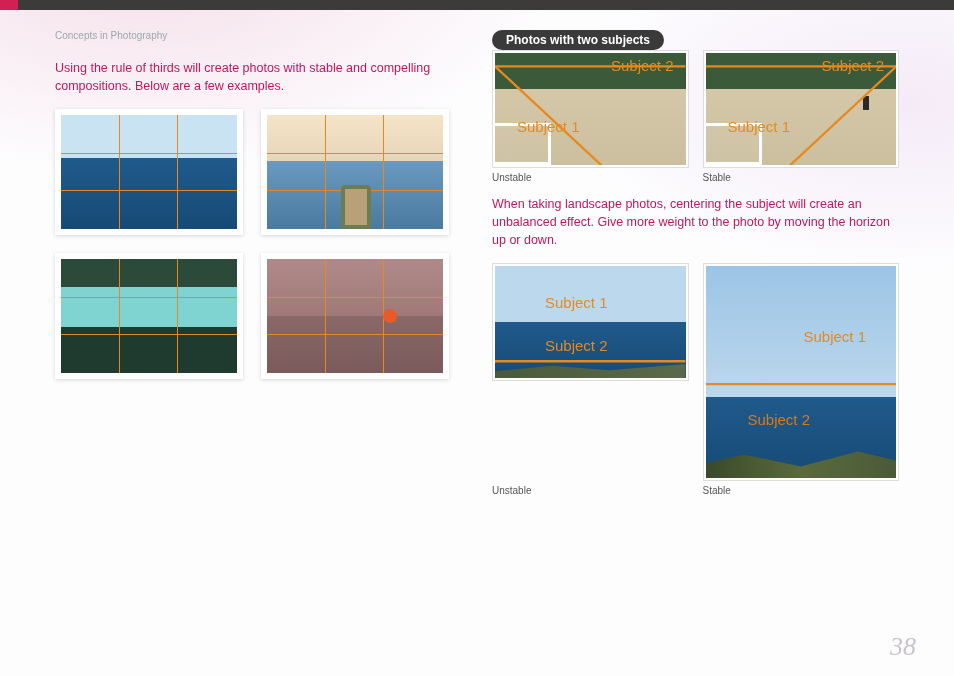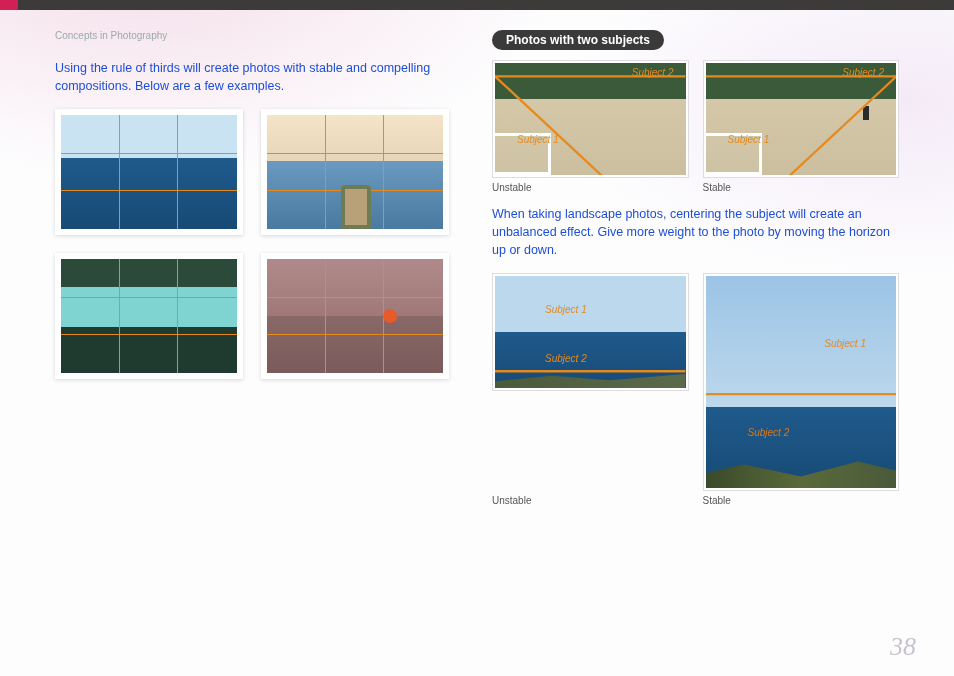--- a/index.html
+++ b/index.html
@@ -11,21 +11,21 @@
                 radial-gradient(ellipse 500px 250px at 95% 15%, rgba(180,100,200,.12), transparent 70%),
                 #fdfdfe;
     position: relative;
     overflow: hidden;
   }
   .topbar { height: 10px; background: #3d3a3a; display: flex; }
   .topbar .accent { width: 18px; background: #d12054; }
   .page-content { padding: 20px 55px 0 55px; display: flex; gap: 30px; }
   .col { flex: 1; }
   .breadcrumb { font-size: 10px; color: #9aa; margin-bottom: 18px; }
-  .body-text { font-size: 12.5px; color: #1d4ed8; line-height: 1.45; margin-bottom: 14px; }
+  .body-text { font-size: 12.5px; color: #be185d; line-height: 1.45; margin-bottom: 14px; }
   .grid2 { display: flex; flex-wrap: wrap; gap: 18px; }
   .thumb {
     width: 188px; height: 126px;
     background: #fff;
     box-shadow: 0 1px 4px rgba(0,0,0,.15);
     padding: 6px;
     position: relative;
   }
   .thumb-inner { width: 100%; height: 100%; position: relative; overflow: hidden; }
   .sky1   { background: linear-gradient(#c9e3f2 0%, #c9e3f2 38%, #1f5a8c 38%, #174a75 100%); }
@@ -34,35 +34,35 @@
   .sunset { background: linear-gradient(#b08a8a 0%, #a07878 50%, #8a6868 50%, #7a5a5a 100%); }
   .sunset::after { content:""; position:absolute; top:44%; left:66%; width:14px; height:14px; background:#e85a2a; border-radius:50%; }
   .sky2::after { content:""; position:absolute; bottom:0; left:42%; width:30px; height:44px; background:#b8a078; border-radius:4px 4px 0 0; box-shadow: 0 0 0 4px rgba(60,100,60,.6) inset; }
   .grid-overlay { position:absolute; inset:0; }
   .grid-overlay .h, .grid-overlay .v { position:absolute; background:#e68a1f; }
   .grid-overlay .h { left:0; right:0; height:1px; }
   .grid-overlay .v { top:0; bottom:0; width:1px; }
   .pill {
     display:inline-block; background:#3a3a3a; color:#fff;
     font-size:12px; font-weight:600; padding:3px 14px;
-    border-radius:12px; margin-bottom:10px;
+    border-radius:12px; margin-bottom:0;
   }
   .pair { display:flex; gap:14px; margin-bottom:6px; }
   .pair-item { flex:1; }
   .photo-sm {
     height:118px; background:#fff; border:1px solid #ddd; padding:2px;
     position:relative;
   }
   .photo-sm-inner { width:100%; height:100%; position:relative; overflow:hidden; }
   .court { background: linear-gradient(#3a5a3a 0%, #3a5a3a 32%, #d5c8a8 32%, #cbbf9f 100%); }
   .court::before { content:""; position:absolute; bottom:0; left:-6px; width:56px; height:36px; border:3px solid #fff; background:rgba(255,255,255,.05); }
   .walker { position:absolute; top:38%; right:14%; width:6px; height:14px; background:#2a2a2a; }
   .diag { position:absolute; inset:0; }
   .diag line { stroke:#e68a1f; stroke-width:1.2; }
-  .lbl { position:absolute; font-size:10px; color:#e68a1f; font-weight:500;font-style:italic; }
+  .lbl { position:absolute; font-size:15px; color:#e68a1f; font-weight:500; }
   .caption { font-size:10px; color:#555; margin-top:4px; }
   .sea-c { background: linear-gradient(#bcd8ec 0%, #bcd8ec 50%, #1f5a8c 50%, #174a75 100%); }
   .sea-c::after { content:""; position:absolute; bottom:0; left:0; right:0; height:18px; background:linear-gradient(90deg,#4a5a3a,#5a6a4a); clip-path: polygon(0 60%, 30% 30%, 60% 55%, 100% 20%, 100% 100%, 0 100%); }
   .photo-lg { height:218px; background:#fff; border:1px solid #ddd; padding:2px; position:relative; }
   .photo-lg-inner { width:100%; height:100%; position:relative; overflow:hidden; }
   .sea-l { background: linear-gradient(#9cc4e6 0%, #bcd8ec 62%, #1f5a8c 62%, #174a75 100%); }
   .sea-l::after { content:""; position:absolute; bottom:0; left:0; right:0; height:30px; background:linear-gradient(90deg,#3a4a2a,#5a6a3a,#4a5a3a); clip-path: polygon(0 50%, 20% 20%, 50% 60%, 80% 10%, 100% 40%, 100% 100%, 0 100%); }
   .pagenum {
     position:absolute; bottom:14px; right:38px;
     font-size:26px; font-style:italic; color:#c8c2cc;

